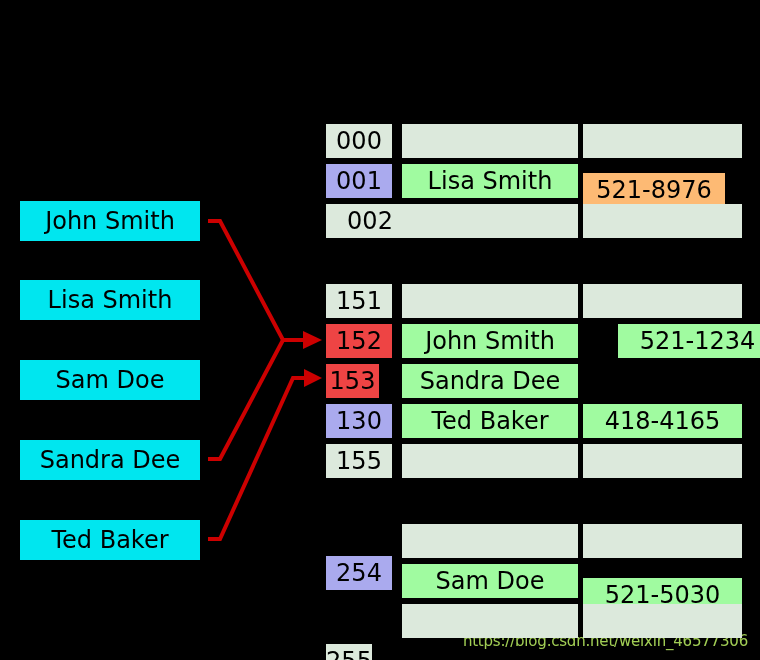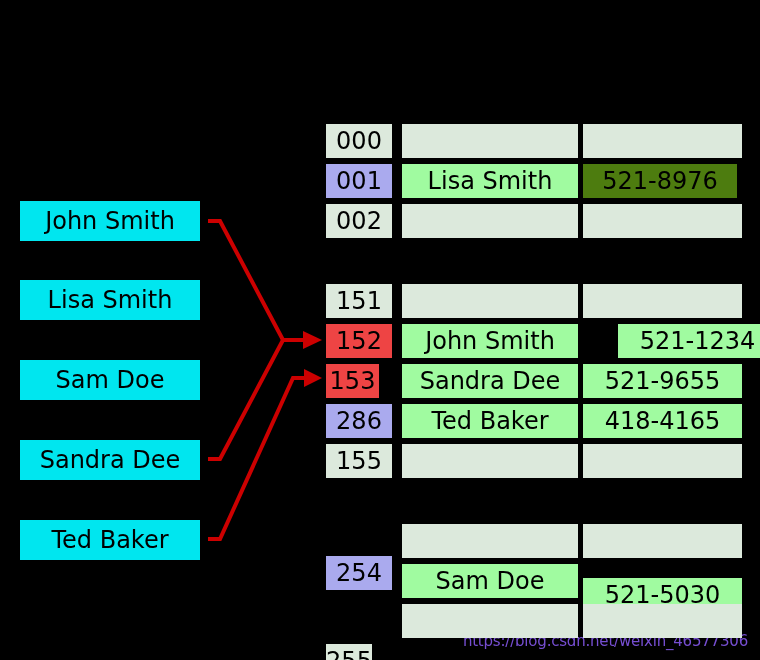--- a/index.html
+++ b/index.html
@@ -33,45 +33,44 @@
         <polygon points="303,331 303,349 322,340" fill="#cc0000"></polygon>
       </g>
       <g>
         <polyline points="208,459 220,459 283,340" fill="none" stroke="#cc0000" stroke-width="4"></polyline>
       </g>
       <g>
         <polyline points="208,539 220,539 293,378 305,378" fill="none" stroke="#cc0000" stroke-width="4"></polyline>
         <polygon points="304,369 304,387 322,378" fill="#cc0000"></polygon>
       </g>
     </svg>
-  <div class="watermark" style="color: #8b5cf6;">https://blog.csdn.net/weixin_46577306</div>
+  <div class="watermark" style="color: #bef264;">https://blog.csdn.net/weixin_46577306</div>
 <div class="key-box" style="top: 201px; background: rgb(0, 230, 239);">John Smith</div>
     <div class="key-box" style="top: 280px; background: rgb(0, 230, 239);">Lisa Smith</div>
     <div class="key-box" style="top: 360px; background: rgb(0, 230, 239);">Sam Doe</div>
     <div class="key-box" style="top: 440px; background: rgb(0, 230, 239);">Sandra Dee</div>
     <div class="key-box" style="top: 520px; background: rgb(0, 230, 239);">Ted Baker</div>
     <div class="cell" style="left: 326px; width: 66px; top: 124px; background: rgb(220, 233, 220);">000</div>
     <div class="cell" style="left: 402px; width: 176px; top: 124px; background: rgb(220, 233, 220);"></div>
     <div class="cell" style="left: 583px; width: 159px; top: 124px; background: rgb(220, 233, 220);"></div>
     <div class="cell" style="left: 326px; width: 66px; top: 164px; background: rgb(170, 170, 238);">001</div>
     <div class="cell" style="left: 402px; width: 176px; top: 164px; background: rgb(160, 251, 160);">Lisa Smith</div>
-    <div class="cell" style="left: 583px; width: 154px; top: 164px; background: #4d7c0f;">521-8976</div>
-    <div class="cell" style="left: 326px; width: 66px; top: 204px; background: rgb(220, 233, 220);">002</div>
+    <div class="cell" style="left: 583px; width: 142px; top: 173px; background: #fdba74;">521-8976</div>
+    <div class="cell" style="left: 326px; width: 66px; top: 204px; background: rgb(220, 233, 220); padding-left: 11px;">002</div>
     <div class="cell" style="left: 402px; width: 176px; top: 204px; background: rgb(220, 233, 220);"></div>
     <div class="cell" style="left: 583px; width: 159px; top: 204px; background: rgb(220, 233, 220);"></div>
     <div class="cell" style="left: 326px; width: 66px; top: 284px; background: rgb(220, 233, 220);">151</div>
     <div class="cell" style="left: 402px; width: 176px; top: 284px; background: rgb(220, 233, 220);"></div>
     <div class="cell" style="left: 583px; width: 159px; top: 284px; background: rgb(220, 233, 220);"></div>
     <div class="cell" style="left: 326px; width: 66px; top: 324px; background: rgb(238, 68, 68);">152</div>
     <div class="cell" style="left: 402px; width: 176px; top: 324px; background: rgb(160, 251, 160);">John Smith</div>
     <div class="cell" style="left: 583px; width: 159px; top: 324px; background: rgb(160, 251, 160); margin-left: 35px;">521-1234</div>
     <div class="cell" style="left: 326px; width: 53px; top: 364px; background: rgb(238, 68, 68);">153</div>
     <div class="cell" style="left: 402px; width: 176px; top: 364px; background: rgb(160, 251, 160);">Sandra Dee</div>
-    <div class="cell" style="left: 583px; width: 159px; top: 364px; background: rgb(160, 251, 160);">521-9655</div>
-    <div class="cell" style="left: 326px; width: 66px; top: 404px; background: rgb(170, 170, 238);">286</div>
+    <div class="cell" style="left: 326px; width: 66px; top: 404px; background: rgb(170, 170, 238);">130</div>
     <div class="cell" style="left: 402px; width: 176px; top: 404px; background: rgb(160, 251, 160);">Ted Baker</div>
     <div class="cell" style="left: 583px; width: 159px; top: 404px; background: rgb(160, 251, 160);">418-4165</div>
     <div class="cell" style="left: 326px; width: 66px; top: 444px; background: rgb(220, 233, 220);">155</div>
     <div class="cell" style="left: 402px; width: 176px; top: 444px; background: rgb(220, 233, 220);"></div>
     <div class="cell" style="left: 583px; width: 159px; top: 444px; background: rgb(220, 233, 220);"></div>
     <div class="cell" style="left: 402px; width: 176px; top: 524px; background: rgb(220, 233, 220);"></div>
     <div class="cell" style="left: 583px; width: 159px; top: 524px; background: rgb(220, 233, 220);"></div>
     <div class="cell" style="left: 326px; width: 66px; top: 556px; background: rgb(170, 170, 238);">254</div>
     <div class="cell" style="left: 402px; width: 176px; top: 564px; background: rgb(160, 251, 160);">Sam Doe</div>
     <div class="cell" style="left: 583px; width: 159px; top: 564px; background: rgb(160, 251, 160); margin-top: 14px;">521-5030</div>

